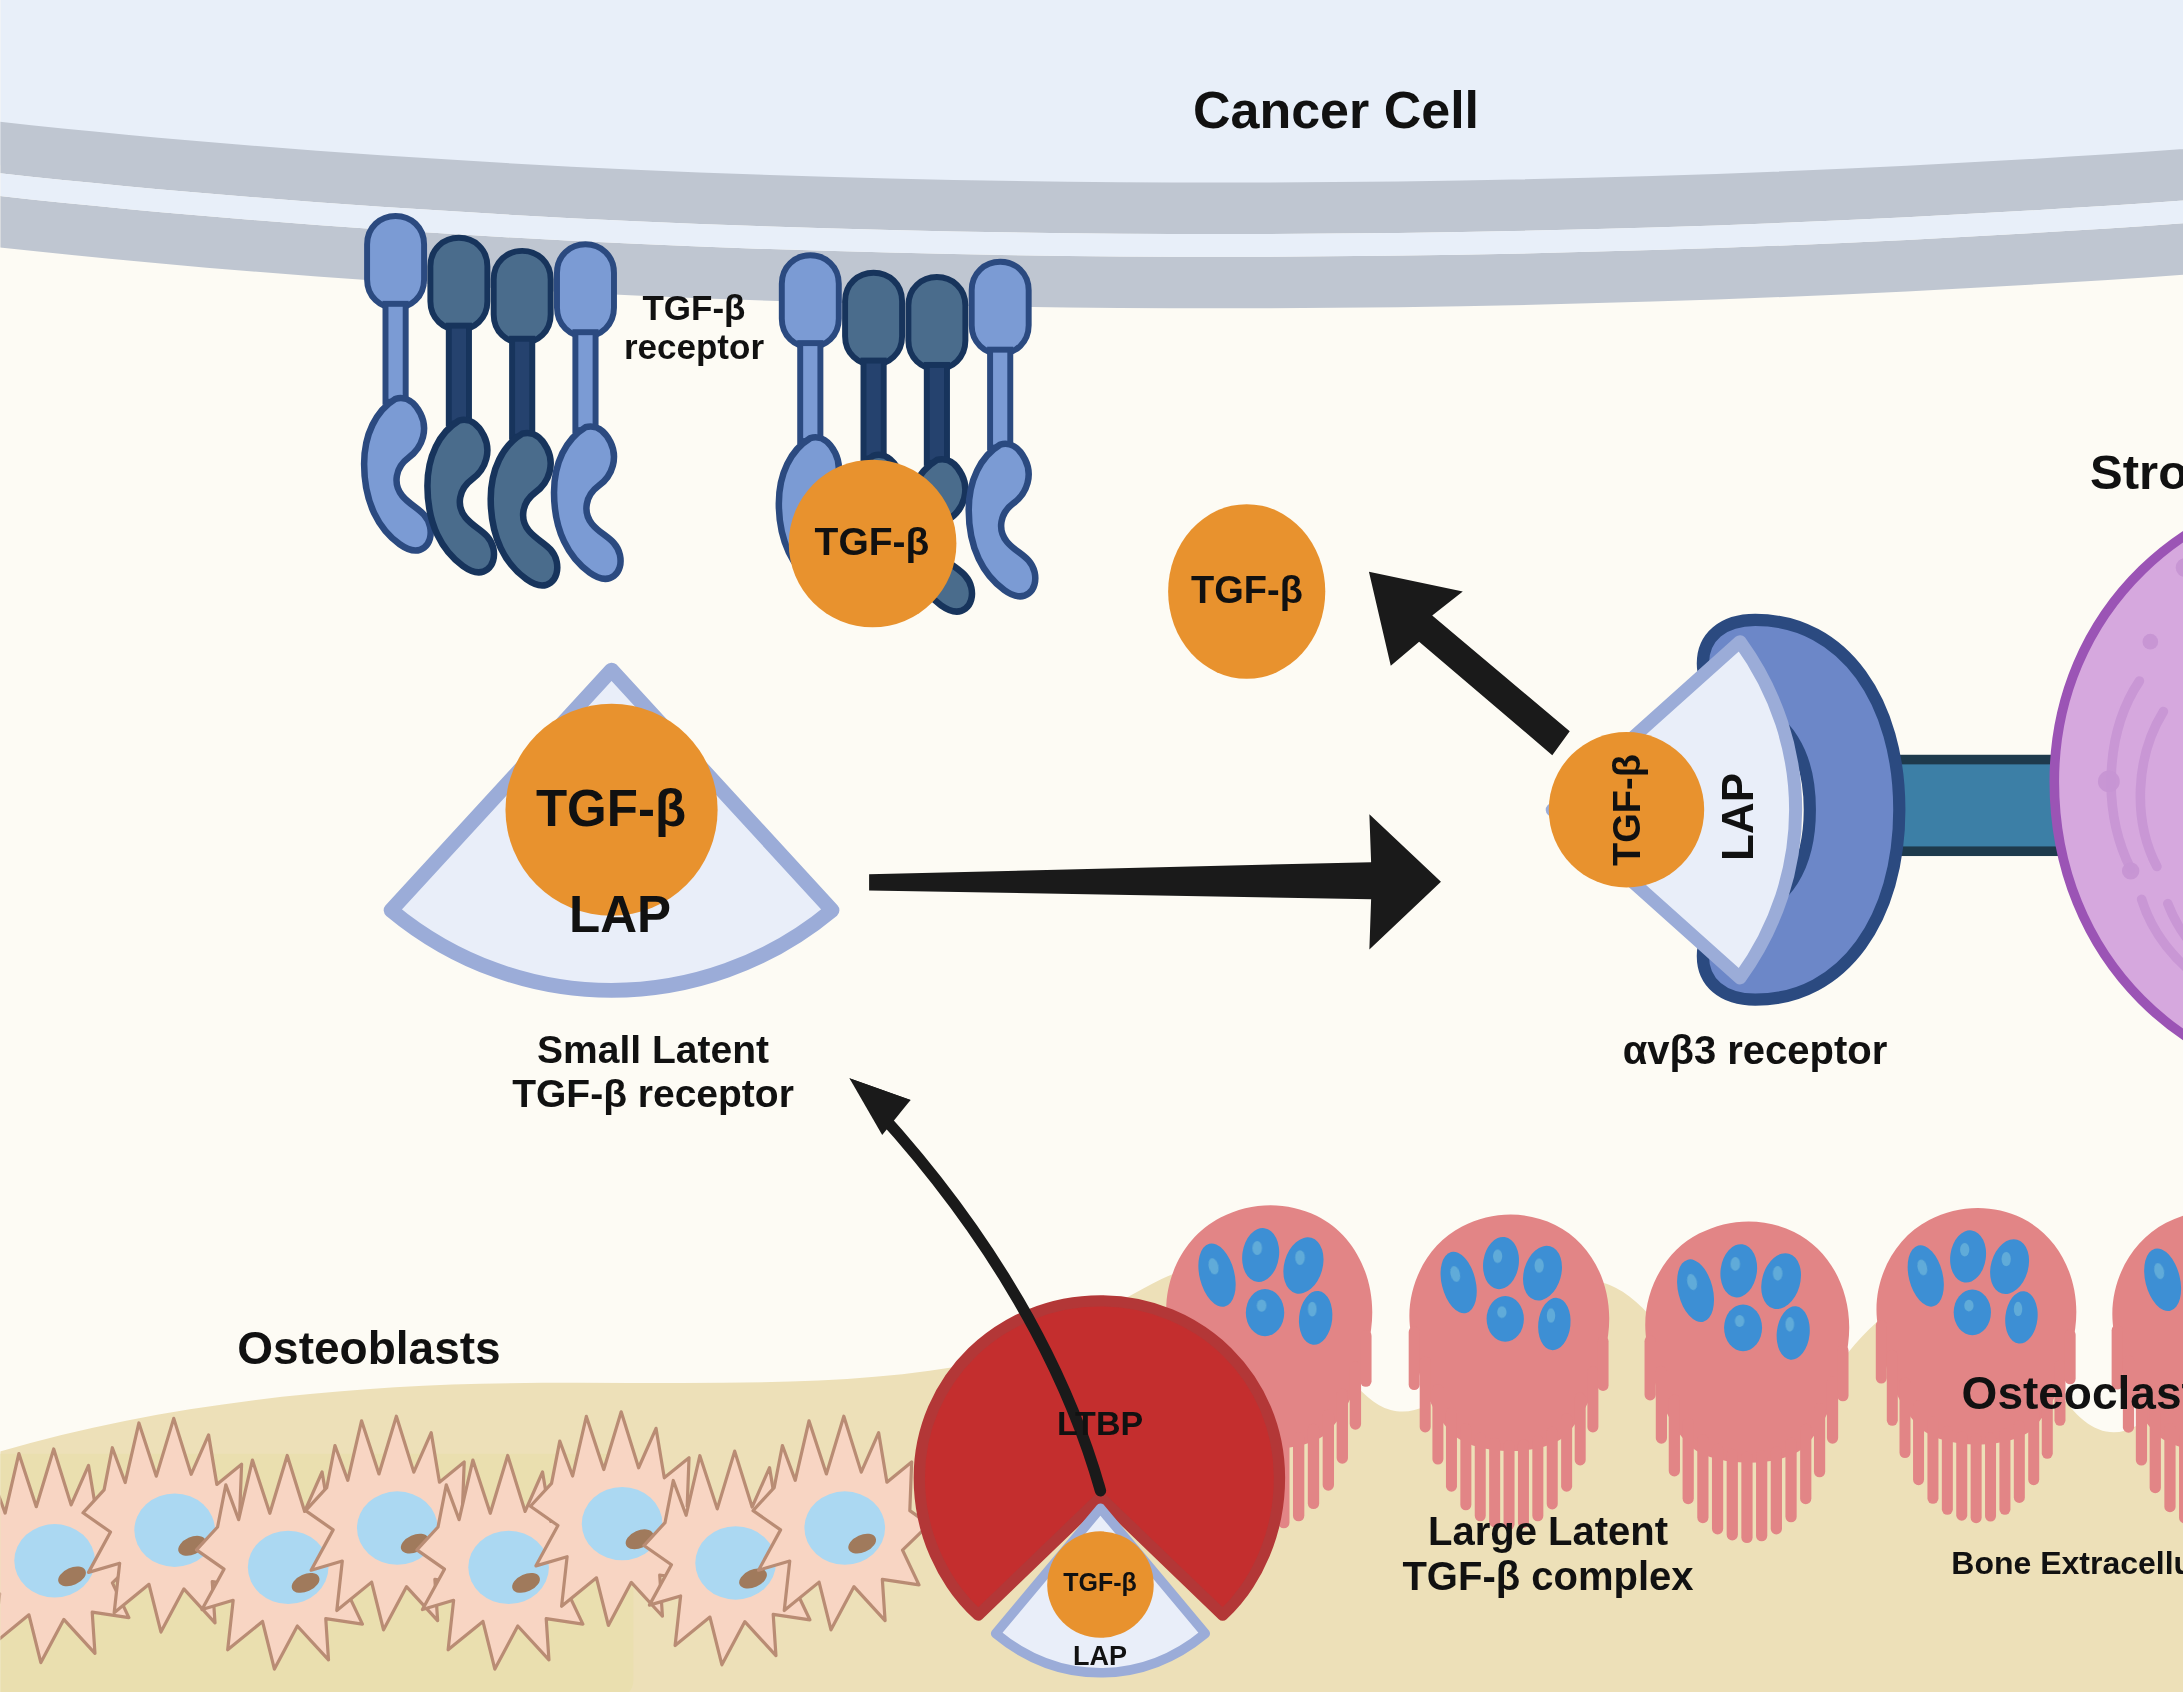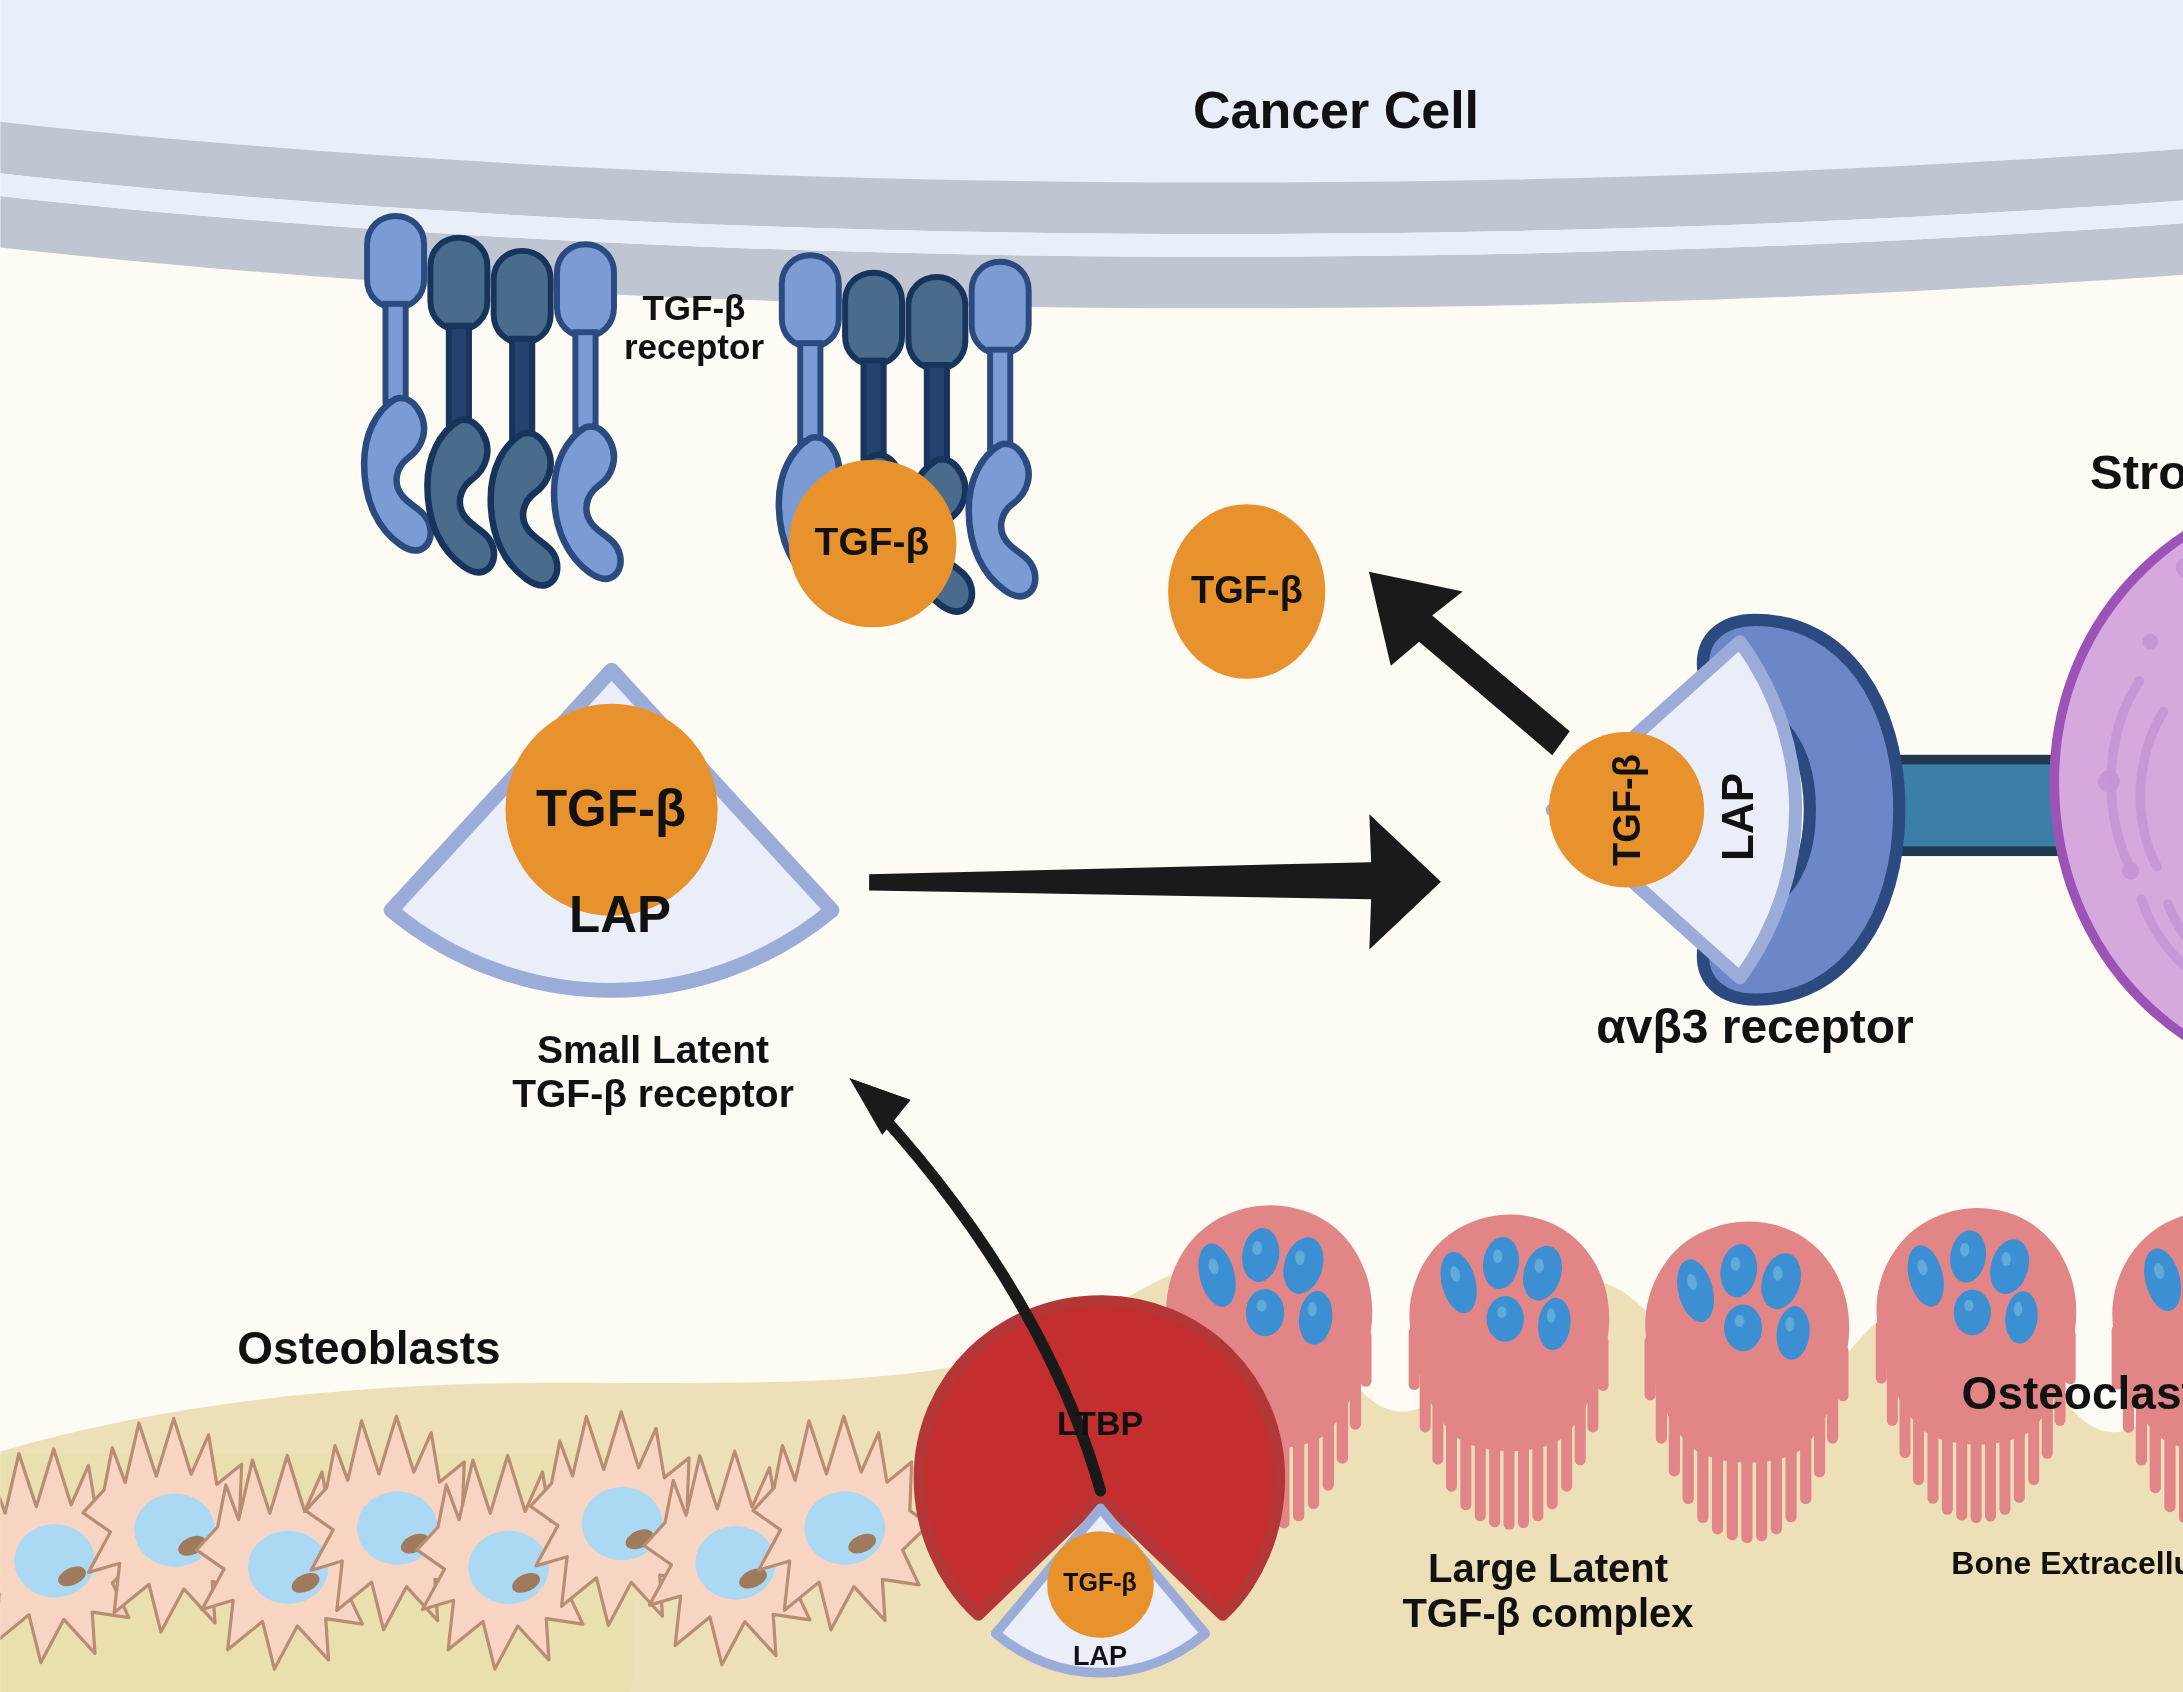--- a/index.html
+++ b/index.html
@@ -286,33 +286,33 @@
 
 <div class="lbl ctr" style="left:620px;top:886px;font-size:51px;">LAP</div>
 
 <div class="lbl ctr" style="left:653px;top:1028px;font-size:39px;">Small Latent
 TGF-β receptor</div>
 
 <div class="lbl vert" style="left:1627px;top:810px;font-size:38px;">TGF-β</div>
 
 <div class="lbl vert" style="left:1738px;top:817px;font-size:44px;">LAP</div>
 
-<div class="lbl ctr" style="left:1755px;top:1000px;font-size:48px;">αvβ3 receptor</div>
+<div class="lbl ctr" style="left:1755px;top:1028px;font-size:40px;">αvβ3 receptor</div>
 
 <div class="lbl ctr" style="left:2229px;top:445px;font-size:49px;">Stromal cell</div>
 
 <div class="lbl ctr" style="left:369px;top:1323px;font-size:46px;">Osteoblasts</div>
 
 <div class="lbl ctr" style="left:2092px;top:1368px;font-size:46px;">Osteoclasts</div>
 
 <div class="lbl ctr" style="left:1100px;top:1404px;font-size:34px;">LTBP</div>
 
 <div class="lbl ctr" style="left:1100px;top:1568px;font-size:25px;">TGF-β</div>
 
 <div class="lbl ctr" style="left:1100px;top:1641px;font-size:27px;">LAP</div>
 
-<div class="lbl ctr" style="left:1548px;top:1509px;font-size:40px;margin-top:37px;">Large Latent
+<div class="lbl ctr" style="left:1548px;top:1509px;font-size:40px;">Large Latent
 TGF-β complex</div>
 
 <div class="lbl ctr" style="left:2194px;top:1546px;font-size:32px;">Bone Extracellular Matrix (ECM)</div>
 
 </div>
 
 
 </body></html>

